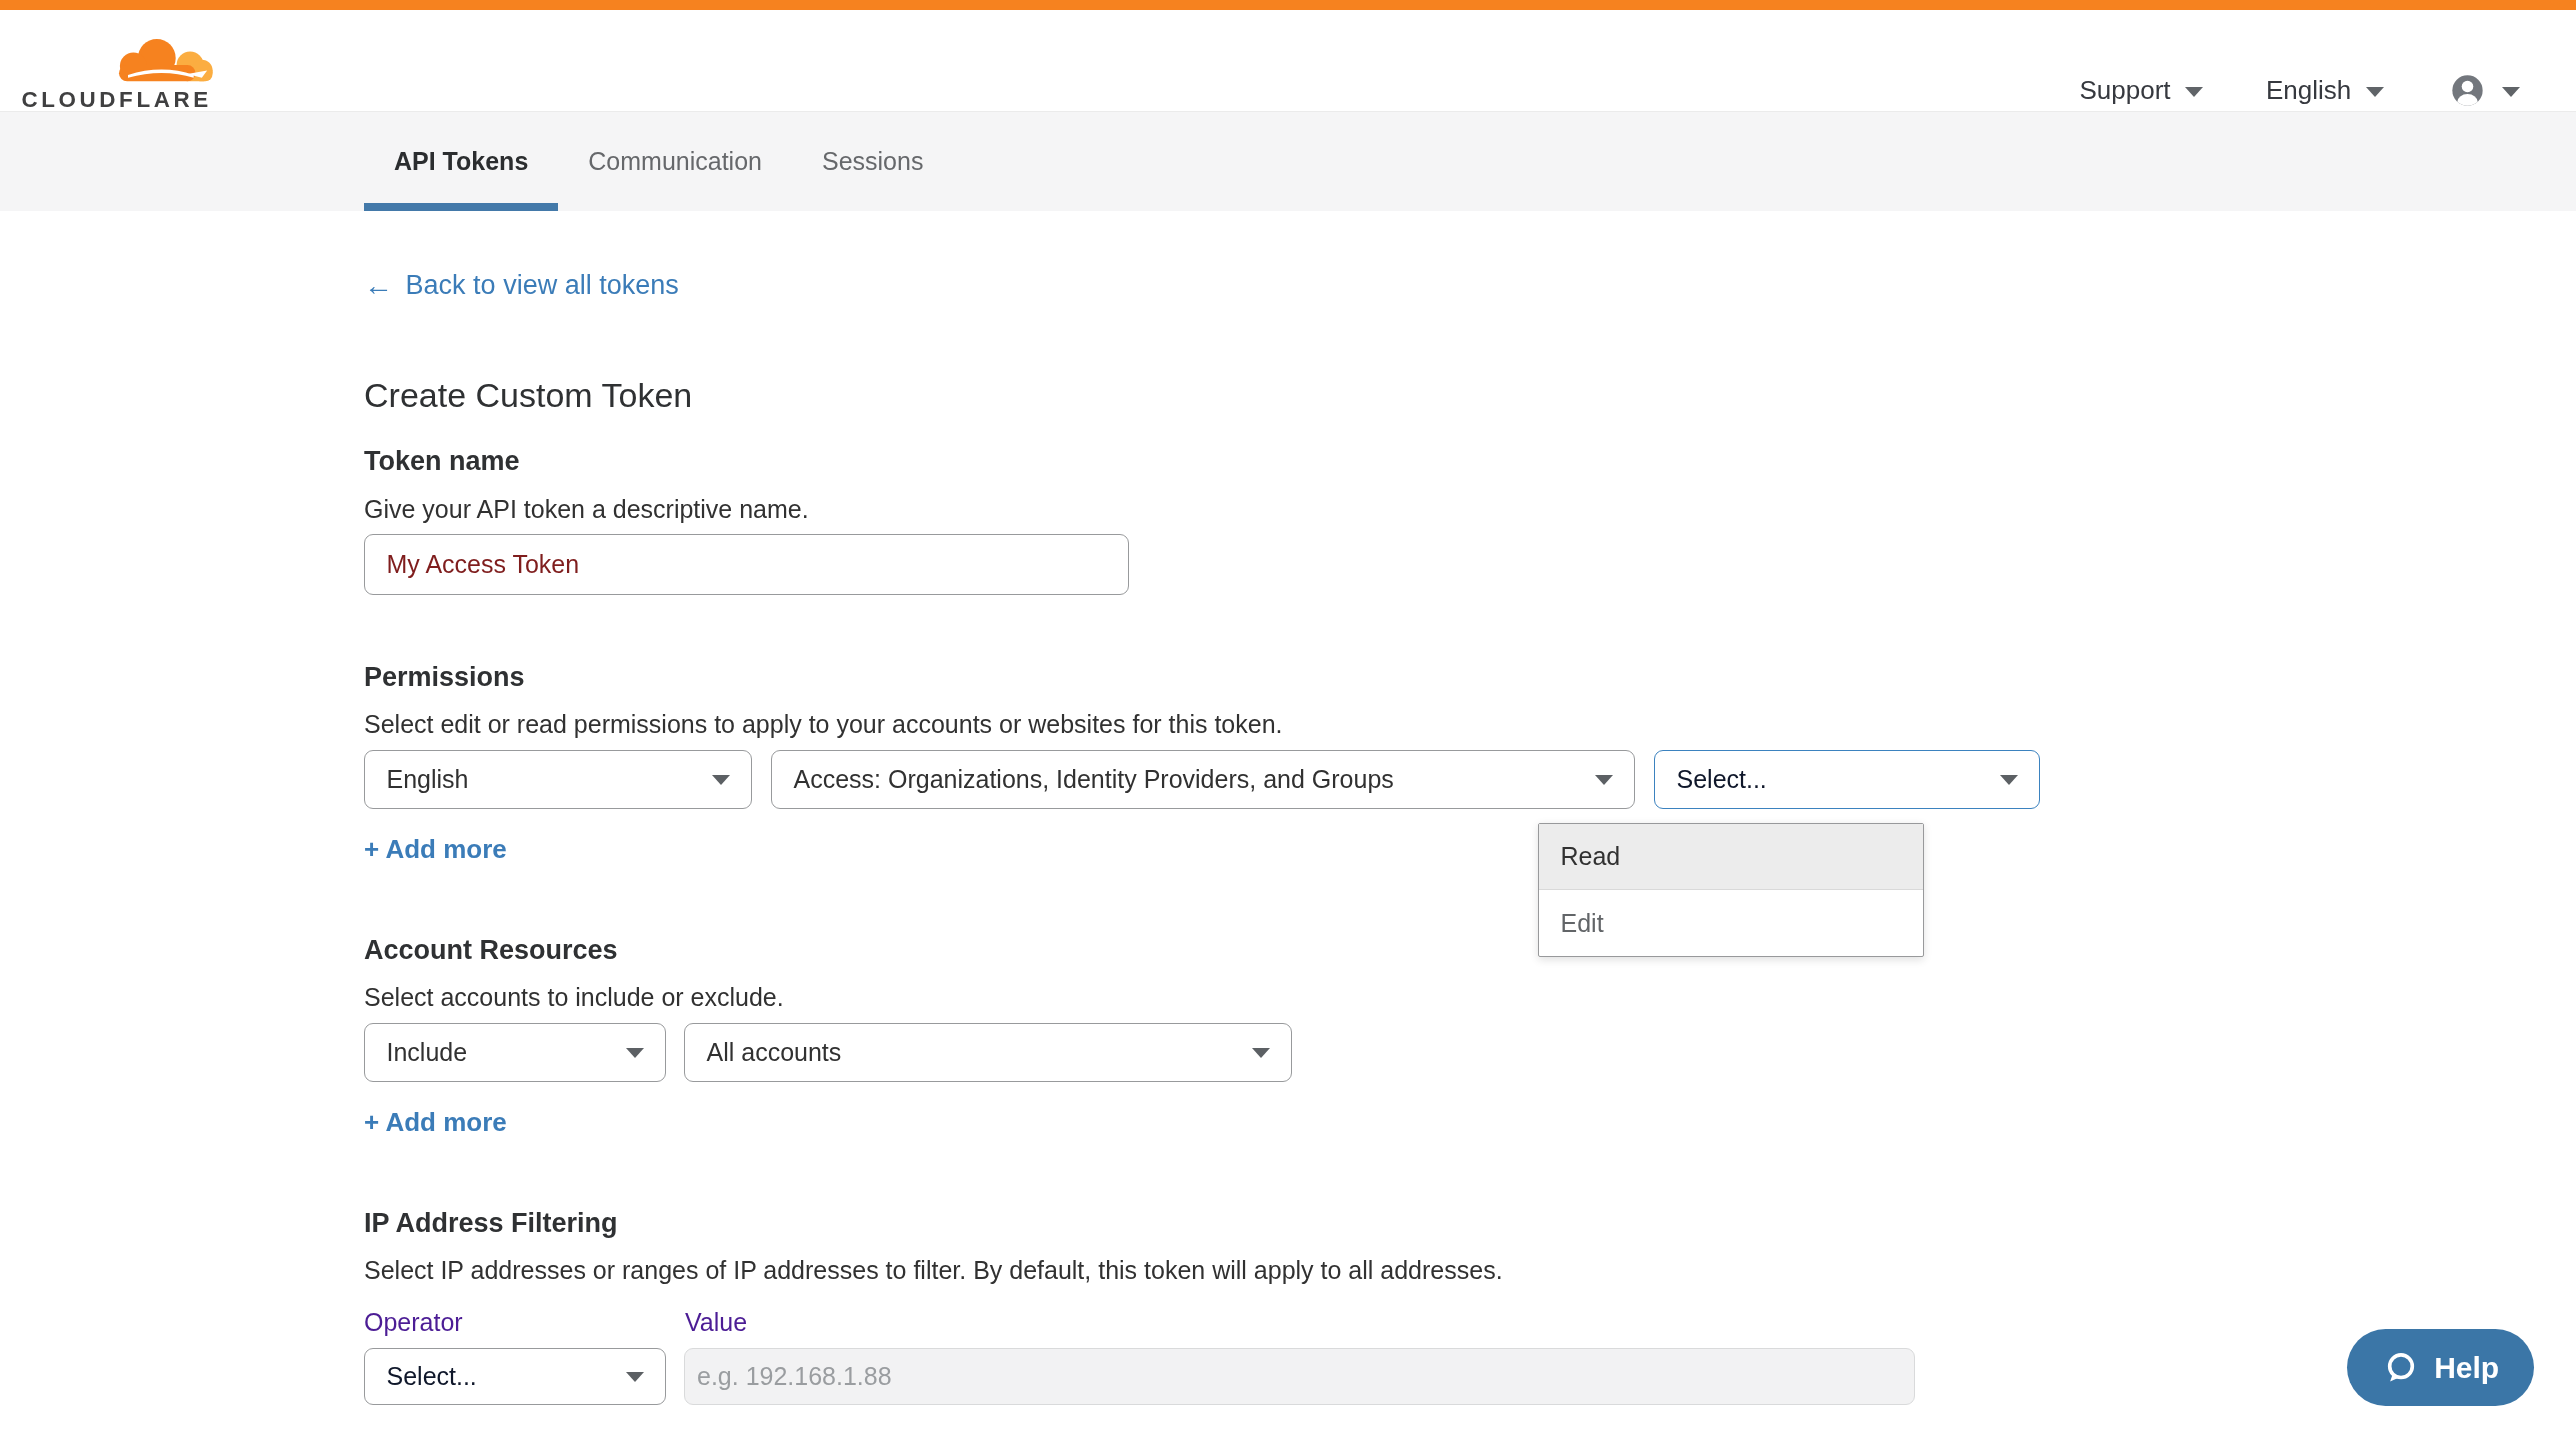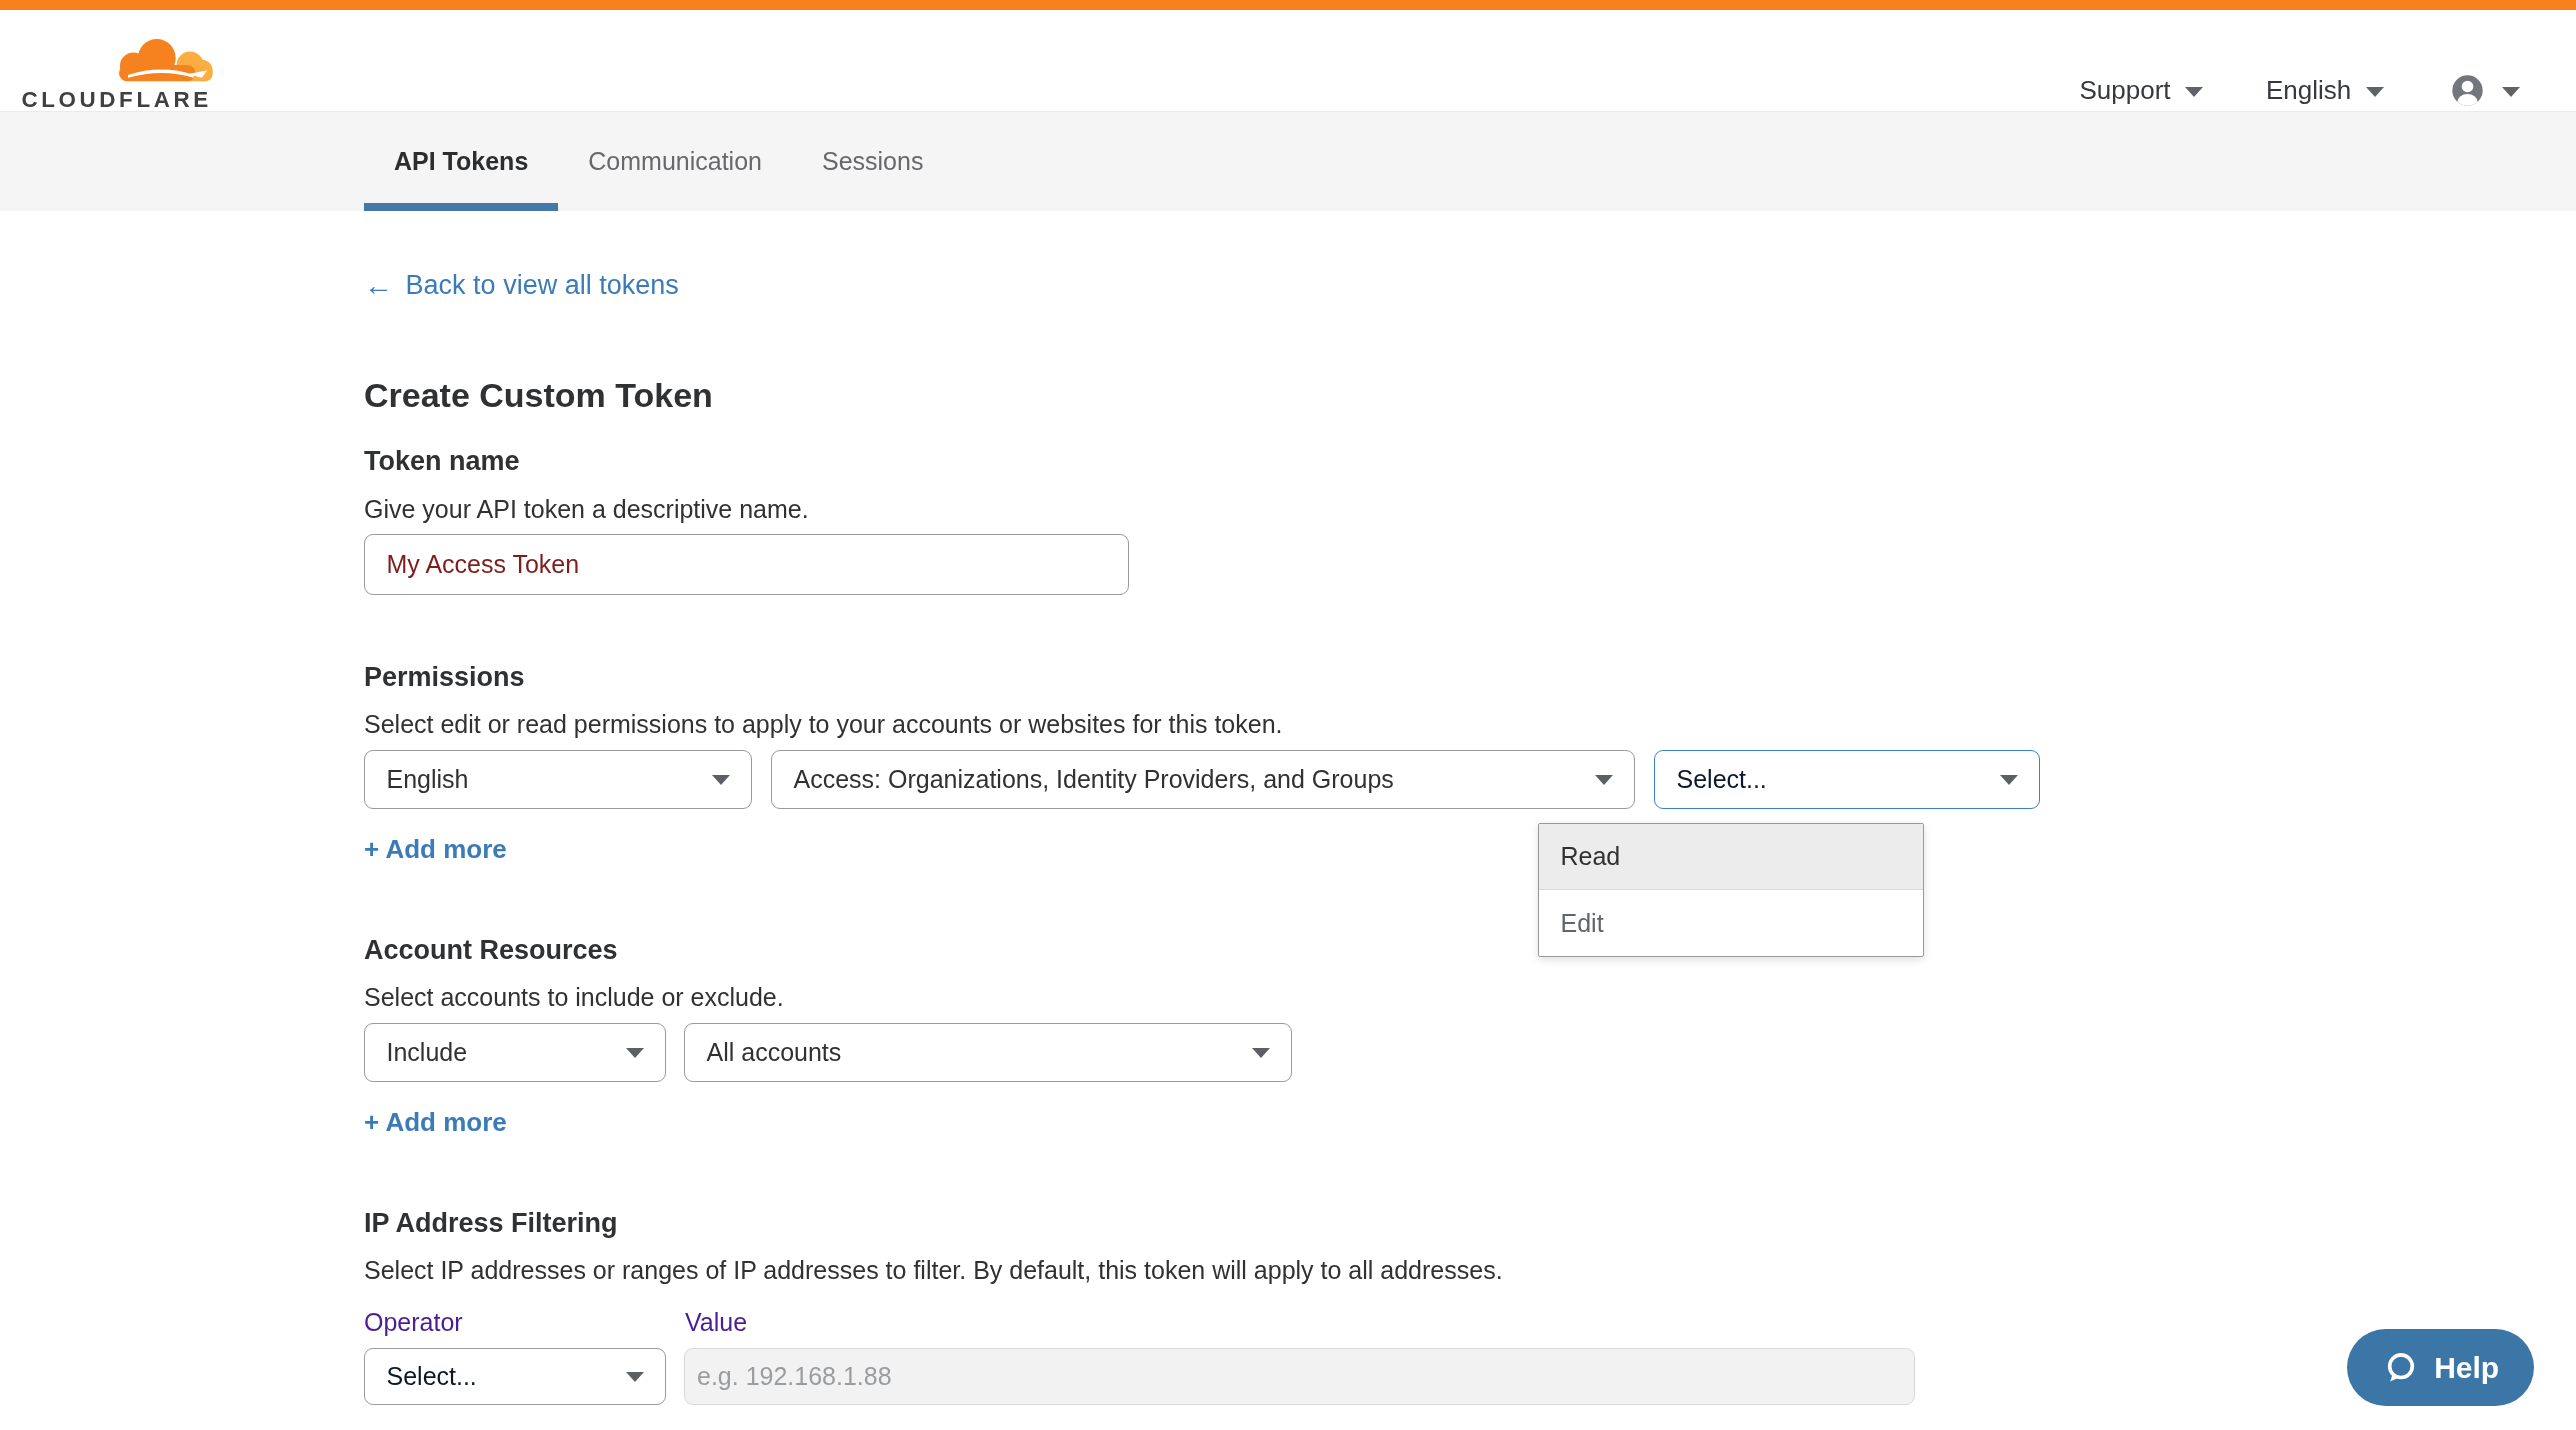--- a/index.html
+++ b/index.html
@@ -51,21 +51,21 @@
   }
 
   
   .main { position:absolute; top:211px; left:0; width:2576px; height:1220px; background:#fff; }
   .abs { position:absolute; }
 
   a.link { color:#3b7cb8; text-decoration:none; cursor:pointer; }
   .back-link { top:59px; left:364px; font-size:27px; display:flex; align-items:center; gap:12.6px; }
   .back-arrow { font-size:29px; line-height:1; }
 
-  .h1 { top:165px; left:364px; font-size:34px; font-weight:700; color:#2f3133; }
+  .h1 { top:165px; left:364px; font-size:34px; font-weight:400; color:#2f3133; }
 
   .sec-h { font-size:27px; font-weight:600; color:#2f3133; }
   .sec-p { font-size:25px; color:#313131; }
 
   
   .control {
     height:59px; background:#fff; border:1.8px solid #989a9c; border-radius:9px;
     display:flex; align-items:center; justify-content:space-between;
     padding:0 21.5px; font-size:25px; color:#313131; cursor:pointer;
   }

